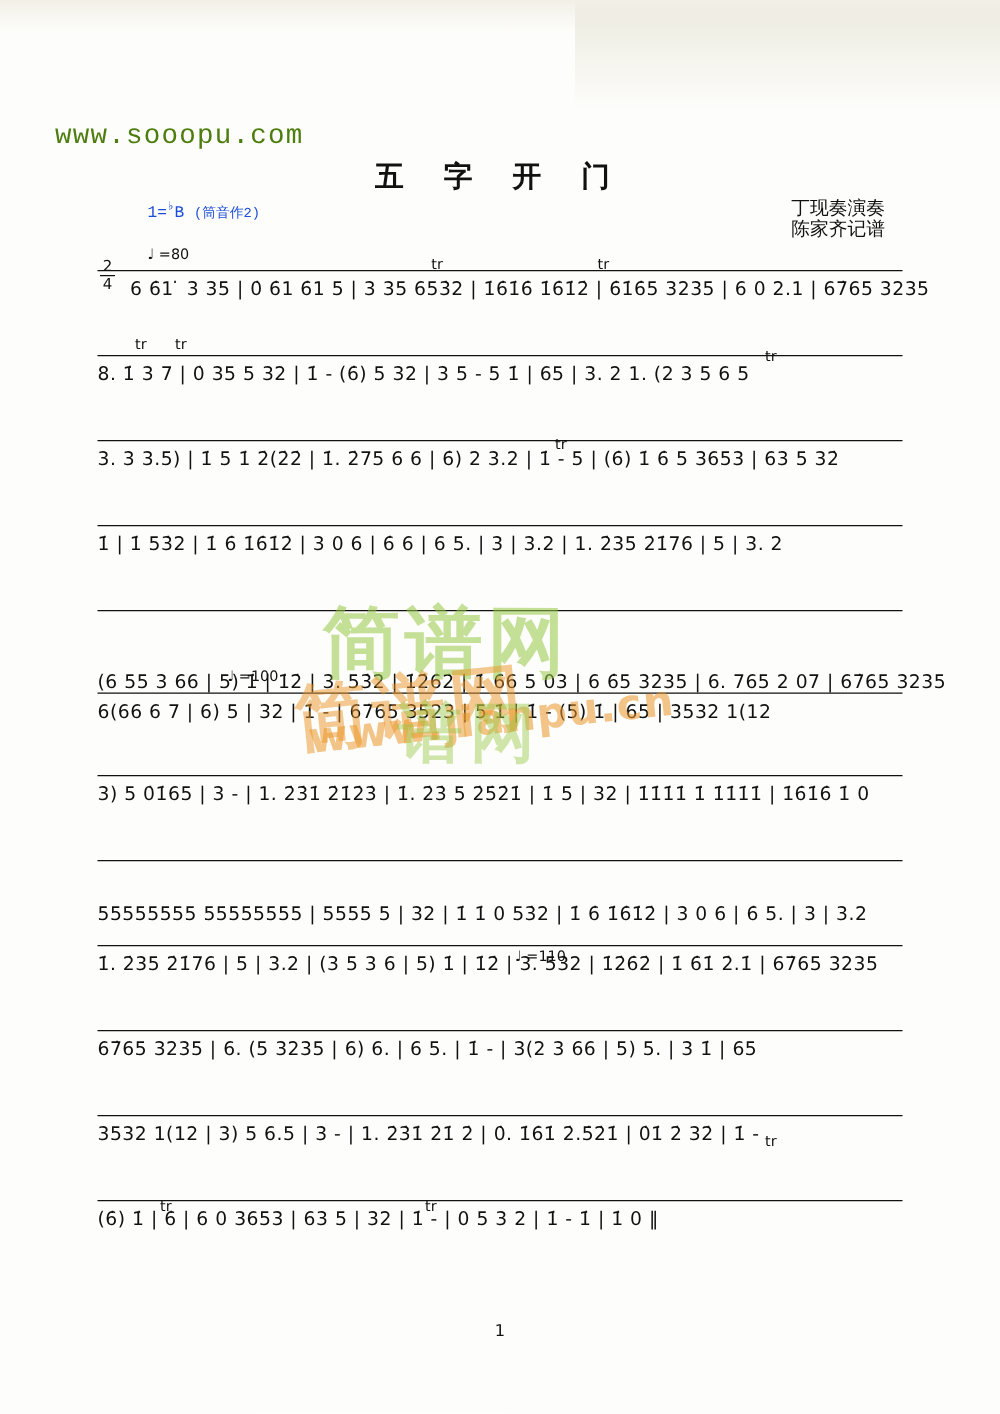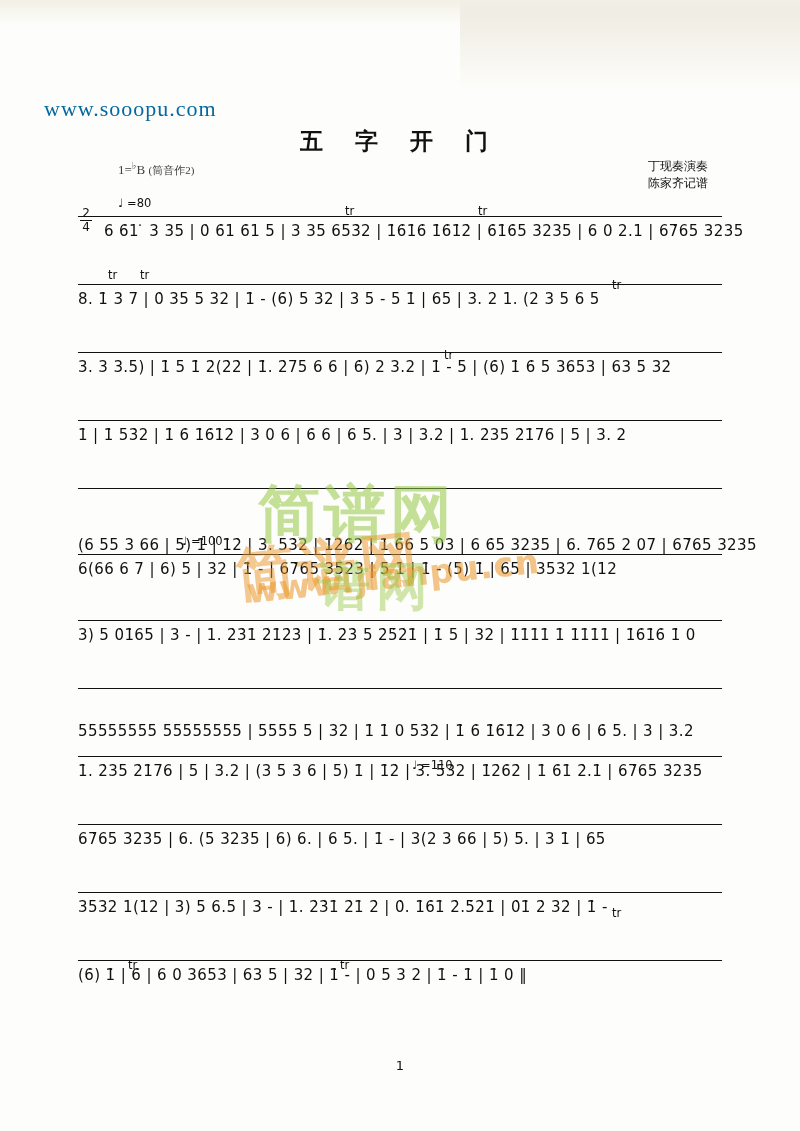--- a/index.html
+++ b/index.html
@@ -34,24 +34,24 @@
     width: 100%;
     height: 26px;
     background: linear-gradient(180deg, #f2f0e6 0%, rgba(253,253,251,0) 100%);
     pointer-events: none;
   }
 
   .watermark-url {
     position: absolute;
     left: 44px;
     top: 96px;
-    font-family: Liberation Serif, serif;
+    font-family: Liberation Mono, monospace;
     font-size: 22px;
     letter-spacing: 1px;
-    color: #0369a1;
+    color: #4d7c0f;
     font-weight: 500;
   }
 
   .doc-title {
     position: absolute;
     left: 0;
     top: 126px;
     width: 800px;
     text-align: center;
     font-size: 23px;
@@ -59,31 +59,31 @@
     color: #111;
     font-family: "DejaVu Sans", sans-serif;
     font-weight: 700;
   }
 
   .key-sig {
     position: absolute;
     left: 118px;
     top: 160px;
     font-size: 13px;
-    font-family: Liberation Serif, serif;
-    color: #404040;
+    font-family: Liberation Mono, monospace;
+    color: #1d4ed8;
   }
   .key-sig sup { font-size: 10px; }
   .key-sig .paren { font-size: 11px; }
 
   .credits {
     position: absolute;
     right: 92px;
     top: 158px;
-    font-size: 12px;
+    font-size: 15px;
     line-height: 17px;
     color: #111;
     font-family: "DejaVu Sans", sans-serif;
     text-align: left;
   }
 
   .tempo {
     position: absolute;
     font-size: 11.5px;
     font-family: "DejaVu Sans", sans-serif;

